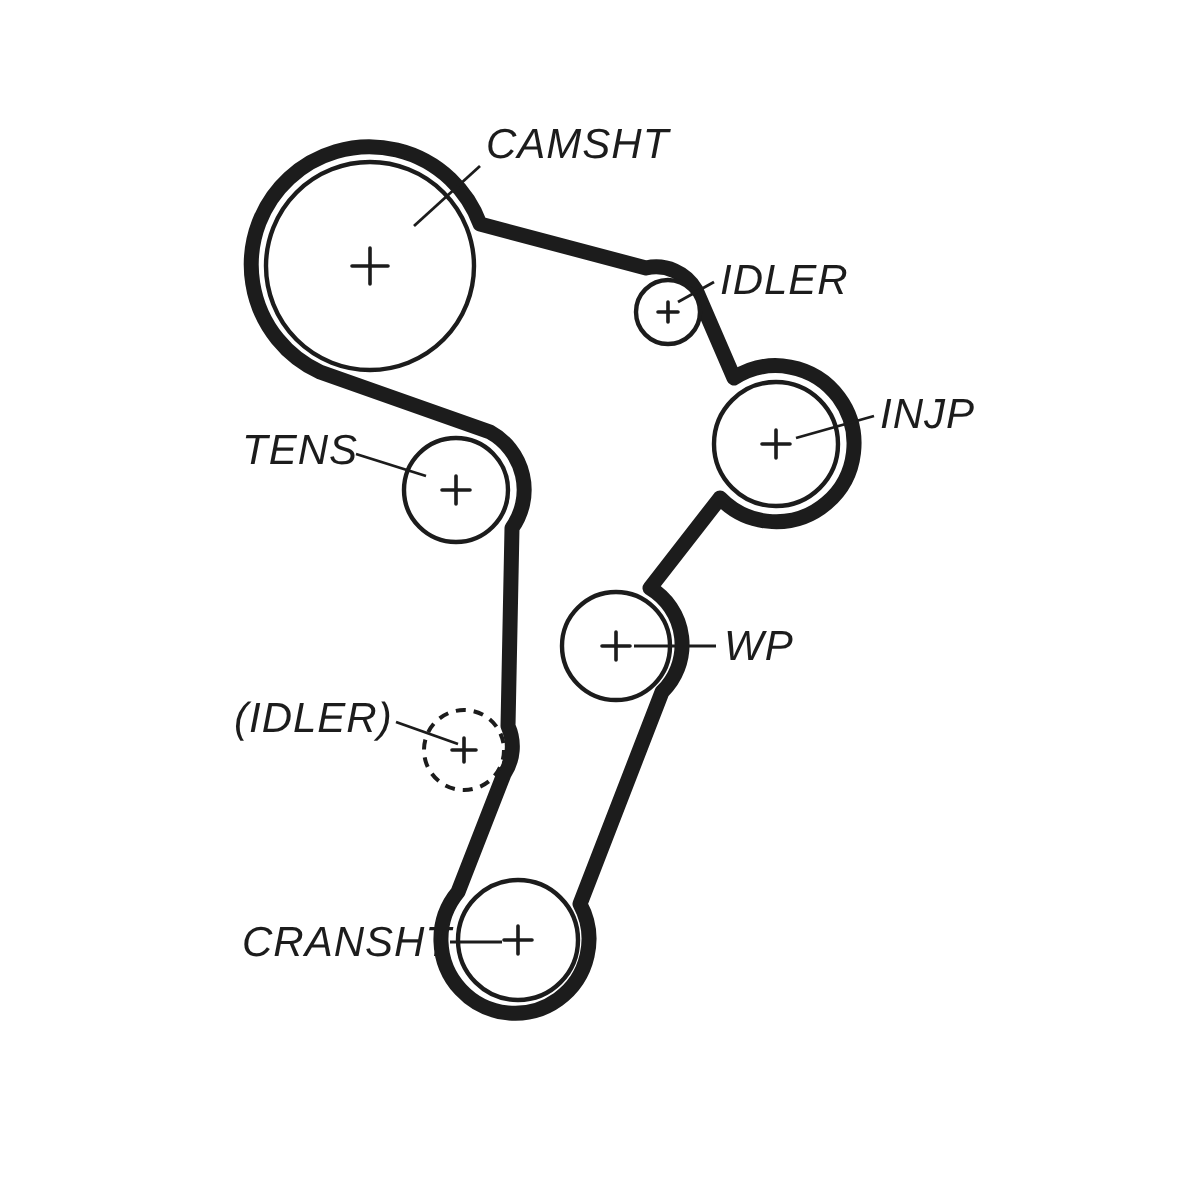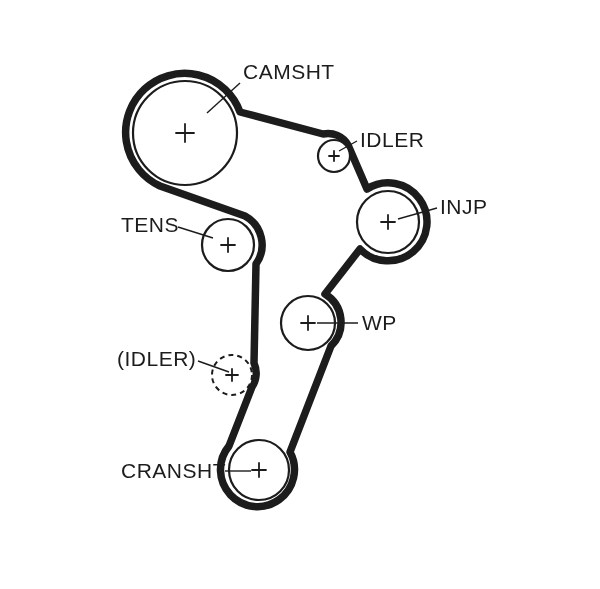--- a/index.html
+++ b/index.html
@@ -7,20 +7,21 @@
     padding: 0;
     background: #ffffff;
     width: 600px;
     height: 589px;
     overflow: hidden;
   }
   .diagram-wrap {
     width: 600px;
     height: 589px;
     position: relative;
+    font-style: italic;
   }
   svg { display: block; }
   text.label {
     font-family: "Liberation Sans", sans-serif;
     font-size: 21px;
     fill: #1c1c1c;
     letter-spacing: 0.5px;
   }
   .belt {
     fill: none;

